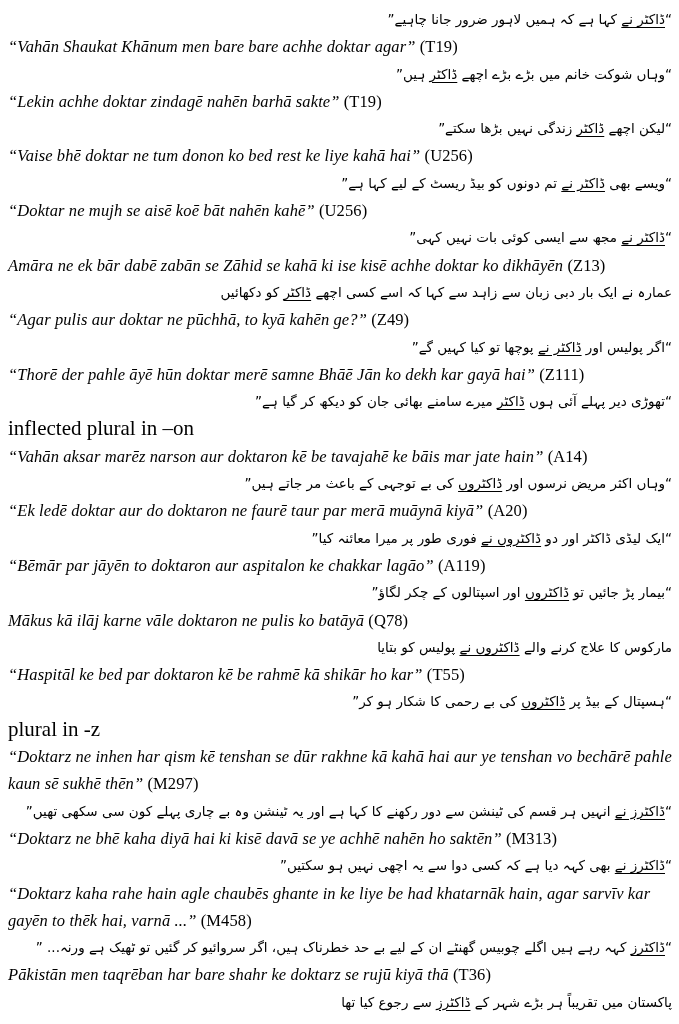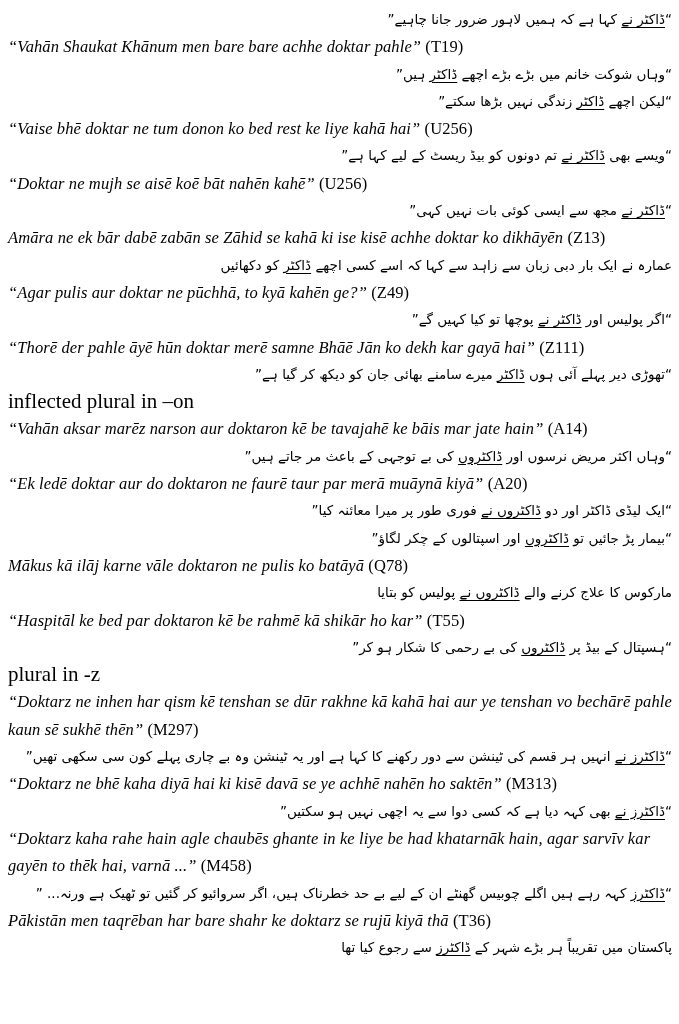--- a/index.html
+++ b/index.html
@@ -43,38 +43,40 @@
   .urdu .underlined-term {
     text-decoration: underline;
     text-underline-offset: 3px;
   }
 </style>
 </head>
 <body>
 
 <div class="page" id="content">
     <div class="line urdu" dir="rtl"><span>“</span><span class="underlined-term">ڈاکٹر نے</span><span> کہا ہے کہ ہمیں لاہور ضرور جانا چاہیے”</span></div>
-    <div class="line roman"><span>“Vahān Shaukat Khānum men bare bare achhe </span><b class="bold-term">doktar</b><span> pahle” </span><span class="reference-tag">(T19)</span></div>
+    <div class="line roman"><span>“Vahān Shaukat Khānum men bare bare achhe </span><b class="bold-term">doktar</b><span> agar” </span><span class="reference-tag">(T19)</span></div>
     <div class="line urdu" dir="rtl"><span>“وہاں شوکت خانم میں بڑے بڑے اچھے </span><span class="underlined-term">ڈاکٹر</span><span> ہیں”</span></div>
+    <div class="line roman"><span>“Lekin achhe </span><b class="bold-term">doktar</b><span> zindagē nahēn barhā sakte” </span><span class="reference-tag">(T19)</span></div>
     <div class="line urdu" dir="rtl"><span>“لیکن اچھے </span><span class="underlined-term">ڈاکٹر</span><span> زندگی نہیں بڑھا سکتے”</span></div>
     <div class="line roman"><span>“Vaise bhē </span><b class="bold-term">doktar</b><span> ne tum donon ko bed rest ke liye kahā hai” </span><span class="reference-tag">(U256)</span></div>
     <div class="line urdu" dir="rtl"><span>“ویسے بھی </span><span class="underlined-term">ڈاکٹر نے</span><span> تم دونوں کو بیڈ ریسٹ کے لیے کہا ہے”</span></div>
     <div class="line roman"><span>“</span><b class="bold-term">Doktar</b><span> ne mujh se aisē koē bāt nahēn kahē” </span><span class="reference-tag">(U256)</span></div>
     <div class="line urdu" dir="rtl"><span>“</span><span class="underlined-term">ڈاکٹر نے</span><span> مجھ سے ایسی کوئی بات نہیں کہی”</span></div>
     <div class="line roman"><span>Amāra ne ek bār dabē zabān se Zāhid se kahā ki ise kisē achhe </span><b class="bold-term">doktar</b><span> ko dikhāyēn  </span><span class="reference-tag">(Z13)</span></div>
     <div class="line urdu" dir="rtl"><span>عمارہ نے ایک بار دبی زبان سے زاہد سے کہا کہ اسے کسی اچھے </span><span class="underlined-term">ڈاکٹر</span><span> کو دکھائیں</span></div>
     <div class="line roman"><span>“Agar pulis aur </span><b class="bold-term">doktar</b><span> ne pūchhā, to kyā kahēn ge?” </span><span class="reference-tag">(Z49)</span></div>
     <div class="line urdu" dir="rtl"><span>“اگر پولیس اور </span><span class="underlined-term">ڈاکٹر نے</span><span> پوچھا تو کیا کہیں گے”</span></div>
     <div class="line roman"><span>“Thorē der pahle āyē hūn </span><b class="bold-term">doktar</b><span> merē samne Bhāē Jān ko dekh kar gayā hai” </span><span class="reference-tag">(Z111)</span></div>
     <div class="line urdu" dir="rtl"><span>“تھوڑی دیر پہلے آئی ہوں </span><span class="underlined-term">ڈاکٹر</span><span> میرے سامنے بھائی جان کو دیکھ کر گیا ہے”</span></div>
     <div class="line heading">inflected plural in –on</div>
     <div class="line roman"><span>“Vahān aksar marēz narson aur </span><b class="bold-term">doktaron</b><span> kē be tavajahē ke bāis mar jate hain” </span><span class="reference-tag">(A14)</span></div>
     <div class="line urdu" dir="rtl"><span>“وہاں اکثر مریض نرسوں اور </span><span class="underlined-term">ڈاکٹروں</span><span> کی بے توجہی کے باعث مر جاتے ہیں”</span></div>
     <div class="line roman"><span>“Ek ledē doktar aur do </span><b class="bold-term">doktaron</b><span> ne faurē taur par merā muāynā kiyā” </span><span class="reference-tag">(A20)</span></div>
     <div class="line urdu" dir="rtl"><span>“ایک لیڈی ڈاکٹر اور دو </span><span class="underlined-term">ڈاکٹروں نے</span><span> فوری طور پر میرا  معائنہ کیا”</span></div>
+    <div class="line roman"><span>“Bēmār par jāyēn to </span><b class="bold-term">doktaron</b><span> aur aspitalon ke chakkar lagāo” </span><span class="reference-tag">(A119)</span></div>
     <div class="line urdu" dir="rtl"><span>“بیمار پڑ جائیں تو </span><span class="underlined-term">ڈاکٹروں</span><span> اور اسپتالوں کے چکر لگاؤ”</span></div>
     <div class="line roman"><span>Mākus kā ilāj karne vāle </span><b class="bold-term">doktaron</b><span> ne pulis ko batāyā </span><span class="reference-tag">(Q78)</span></div>
     <div class="line urdu" dir="rtl"><span>مارکوس کا علاج کرنے والے </span><span class="underlined-term">ڈاکٹروں نے</span><span> پولیس کو بتایا</span></div>
     <div class="line roman"><span>“Haspitāl ke bed par </span><b class="bold-term">doktaron</b><span> kē be rahmē kā shikār ho kar” </span><span class="reference-tag">(T55)</span></div>
     <div class="line urdu" dir="rtl"><span>“ہسپتال کے بیڈ پر </span><span class="underlined-term">ڈاکٹروں</span><span> کی بے رحمی کا شکار ہو کر”</span></div>
     <div class="line heading">plural in -z</div>
     <div class="line roman"><span>“</span><b class="bold-term">Doktarz</b><span> ne inhen har qism kē tenshan se dūr rakhne kā kahā hai aur ye tenshan vo bechārē pahle kaun sē sukhē thēn” </span><span class="reference-tag">(M297)</span></div>
     <div class="line urdu" dir="rtl"><span>“</span><span class="underlined-term">ڈاکٹرز نے</span><span> انہیں ہر قسم کی ٹینشن سے دور رکھنے کا کہا ہے اور یہ ٹینشن وہ بے چاری پہلے کون سی سکھی تھیں”</span></div>
     <div class="line roman"><span>“</span><b class="bold-term">Doktarz</b><span> ne bhē kaha diyā hai ki kisē davā se ye achhē nahēn ho saktēn” </span><span class="reference-tag">(M313)</span></div>
     <div class="line urdu" dir="rtl"><span>“</span><span class="underlined-term">ڈاکٹرز نے</span><span> بھی کہہ دیا ہے کہ کسی دوا سے یہ اچھی نہیں ہو سکتیں”</span></div>

